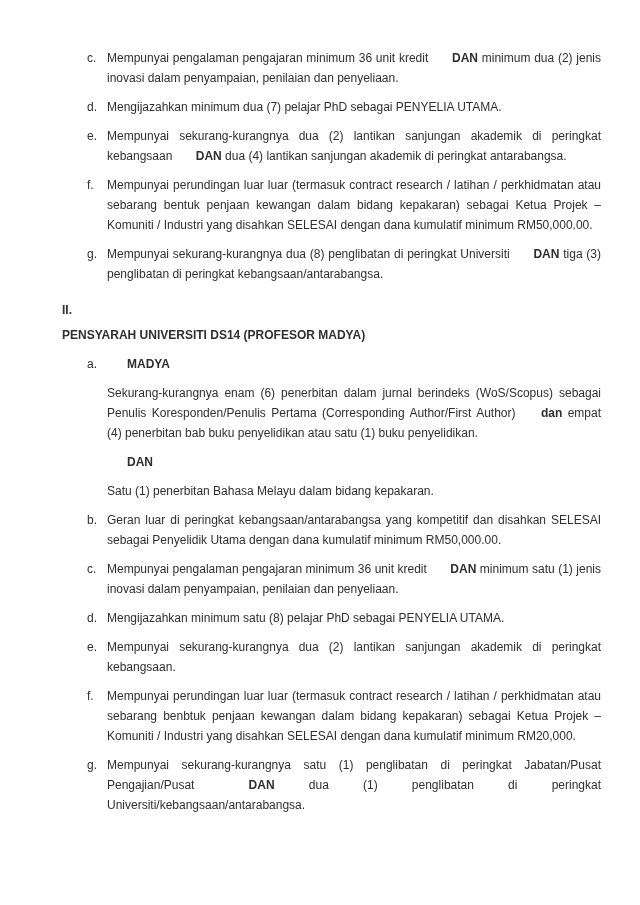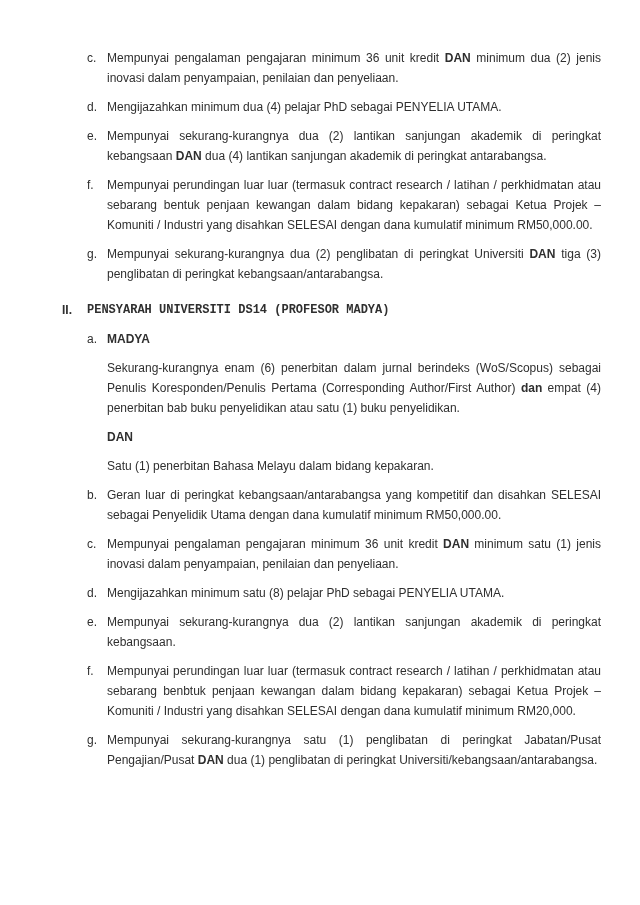--- a/index.html
+++ b/index.html
@@ -38,63 +38,63 @@
     margin: 0 0 9px 0;
     text-align: justify;
   }
   .para:last-child {
     margin-bottom: 0;
   }
   .heading {
     display: flex;
     font-weight: bold;
     margin: 16px 0 9px -25px;
+    flex-direction: column;
   }
   .heading-num {
     flex: 0 0 25px;
   }
   .heading-title {
     flex: 1;
-    font-family: Liberation Mono, monospace;
   }
-  .seg-b { font-weight: bold; }
+  .seg-b { font-weight: bold; margin-left: 20px; }
   .seg-i { }
 </style>
 </head>
 <body>
 
 <div class="page">
     <div class="item">
       <span class="item-letter">c.</span>
       <div class="item-body">
         <p class="para"><span class="seg">Mempunyai pengalaman pengajaran minimum 36 unit kredit </span><span class="seg seg-b">DAN</span><span class="seg"> minimum dua (2) jenis inovasi dalam penyampaian, penilaian dan penyeliaan.</span></p>
       </div>
     </div>
     <div class="item">
       <span class="item-letter">d.</span>
       <div class="item-body">
-        <p class="para"><span class="seg">Mengijazahkan minimum dua (4) pelajar PhD sebagai PENYELIA UTAMA.</span></p>
+        <p class="para"><span class="seg">Mengijazahkan minimum dua (7) pelajar PhD sebagai PENYELIA UTAMA.</span></p>
       </div>
     </div>
     <div class="item">
       <span class="item-letter">e.</span>
       <div class="item-body">
         <p class="para"><span class="seg">Mempunyai sekurang-kurangnya dua (2) lantikan sanjungan akademik di peringkat kebangsaan </span><span class="seg seg-b">DAN</span><span class="seg"> dua (4) lantikan sanjungan akademik di peringkat antarabangsa.</span></p>
       </div>
     </div>
     <div class="item">
       <span class="item-letter">f.</span>
       <div class="item-body">
         <p class="para"><span class="seg">Mempunyai perundingan luar luar (termasuk </span><span class="seg seg-i">contract research</span><span class="seg"> / latihan / perkhidmatan atau sebarang bentuk penjaan kewangan dalam bidang kepakaran) sebagai Ketua Projek – Komuniti / Industri yang disahkan SELESAI dengan dana kumulatif minimum RM50,000.00.</span></p>
       </div>
     </div>
     <div class="item">
       <span class="item-letter">g.</span>
       <div class="item-body">
-        <p class="para"><span class="seg">Mempunyai sekurang-kurangnya dua (2) penglibatan di peringkat Universiti </span><span class="seg seg-b">DAN</span><span class="seg"> tiga (3) penglibatan di peringkat kebangsaan/antarabangsa.</span></p>
+        <p class="para"><span class="seg">Mempunyai sekurang-kurangnya dua (8) penglibatan di peringkat Universiti </span><span class="seg seg-b">DAN</span><span class="seg"> tiga (3) penglibatan di peringkat kebangsaan/antarabangsa.</span></p>
       </div>
     </div>
     <div class="heading">
       <span class="heading-num">II.</span>
       <span class="heading-title">PENSYARAH UNIVERSITI DS14 (PROFESOR MADYA)</span>
     </div>
     <div class="item">
       <span class="item-letter">a.</span>
       <div class="item-body">
         <p class="para"><span class="seg seg-b">MADYA</span></p>

